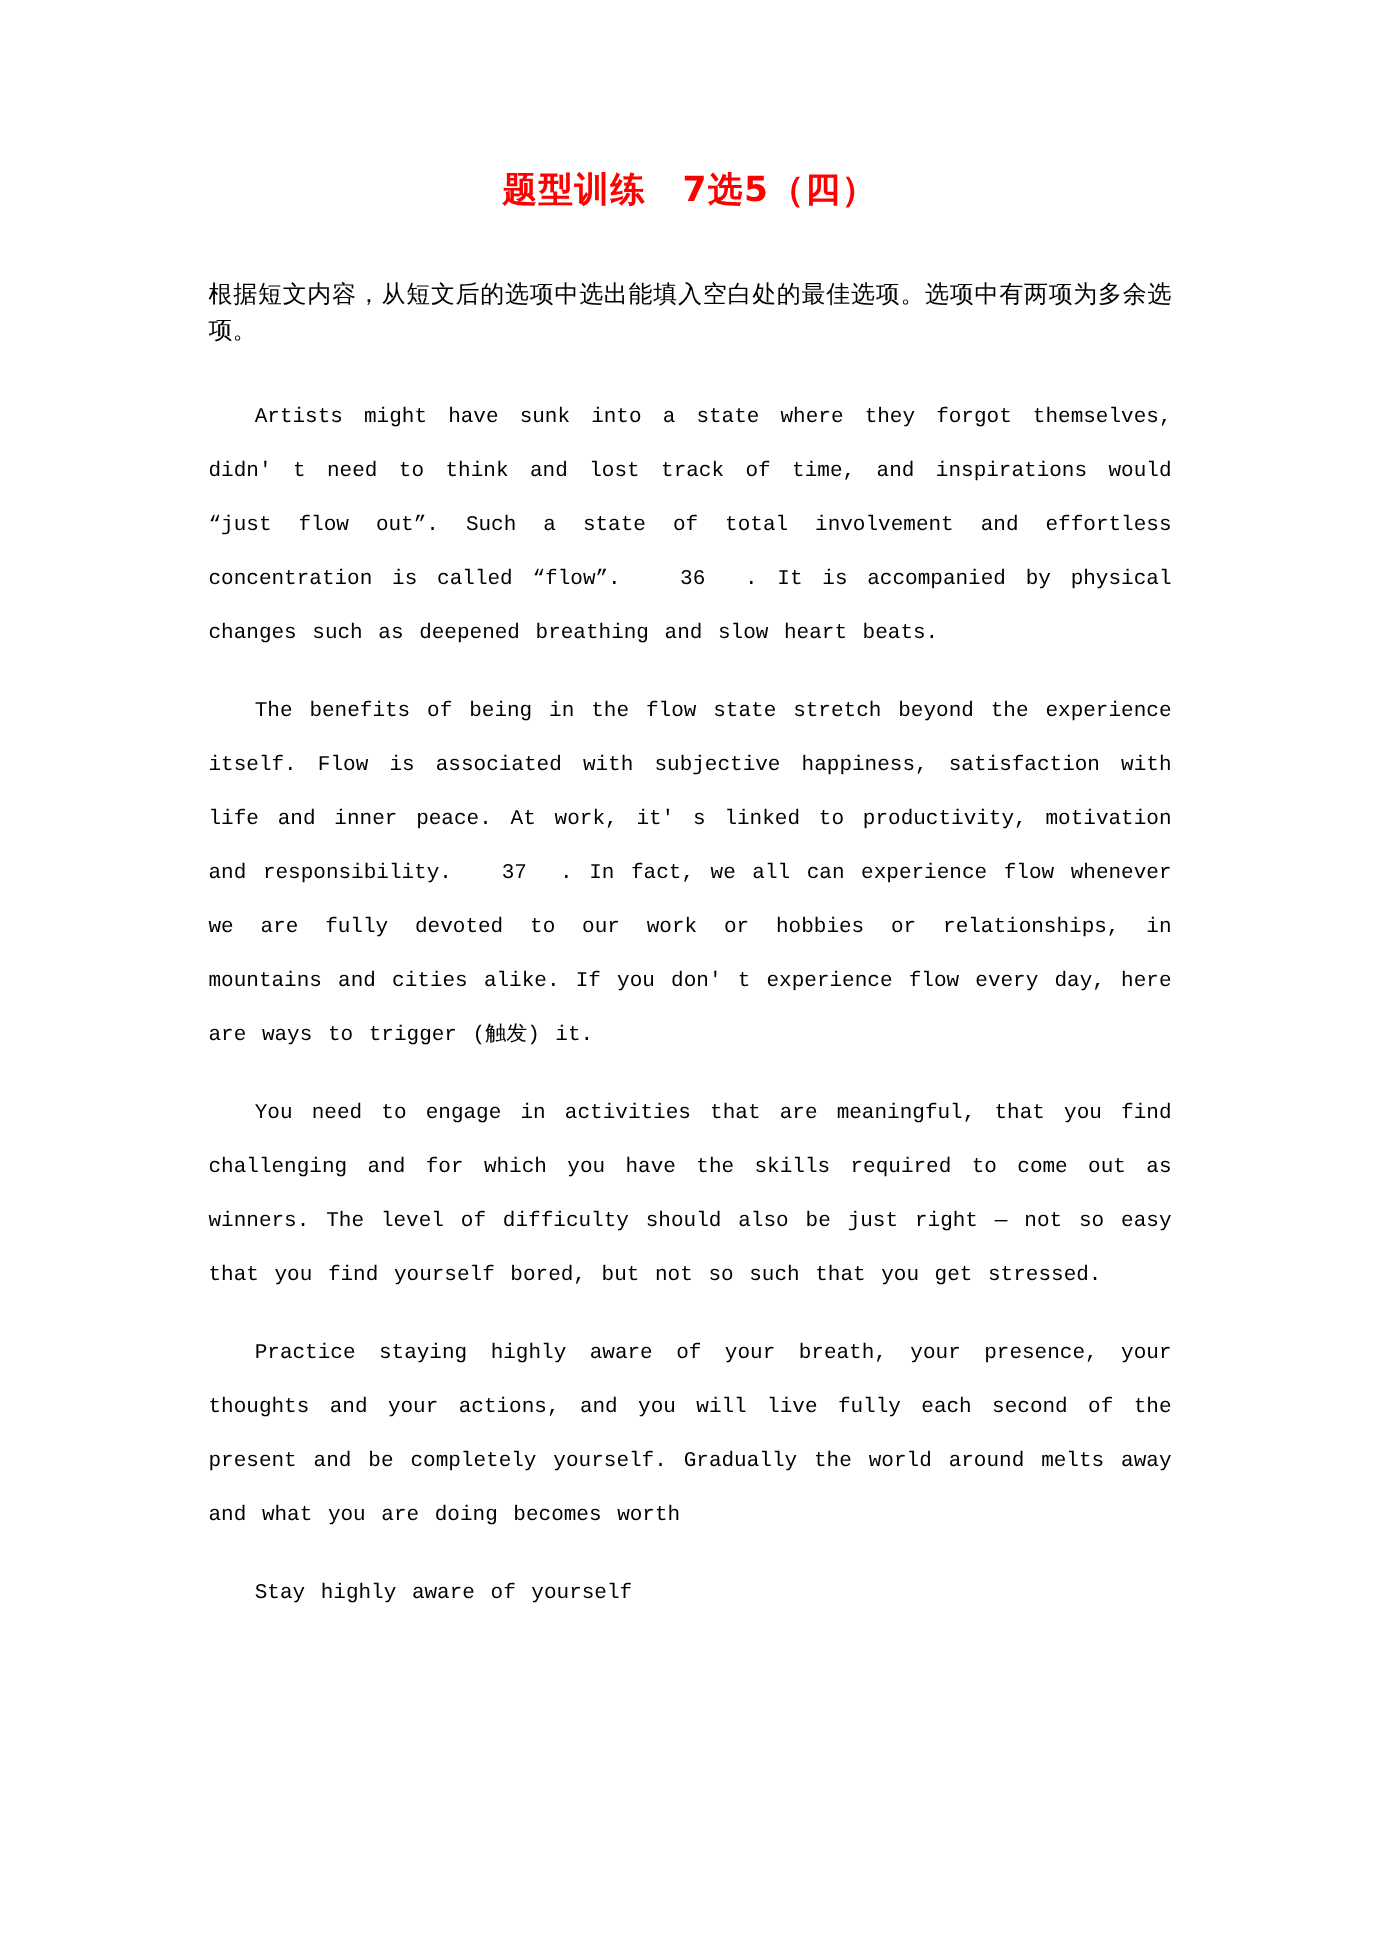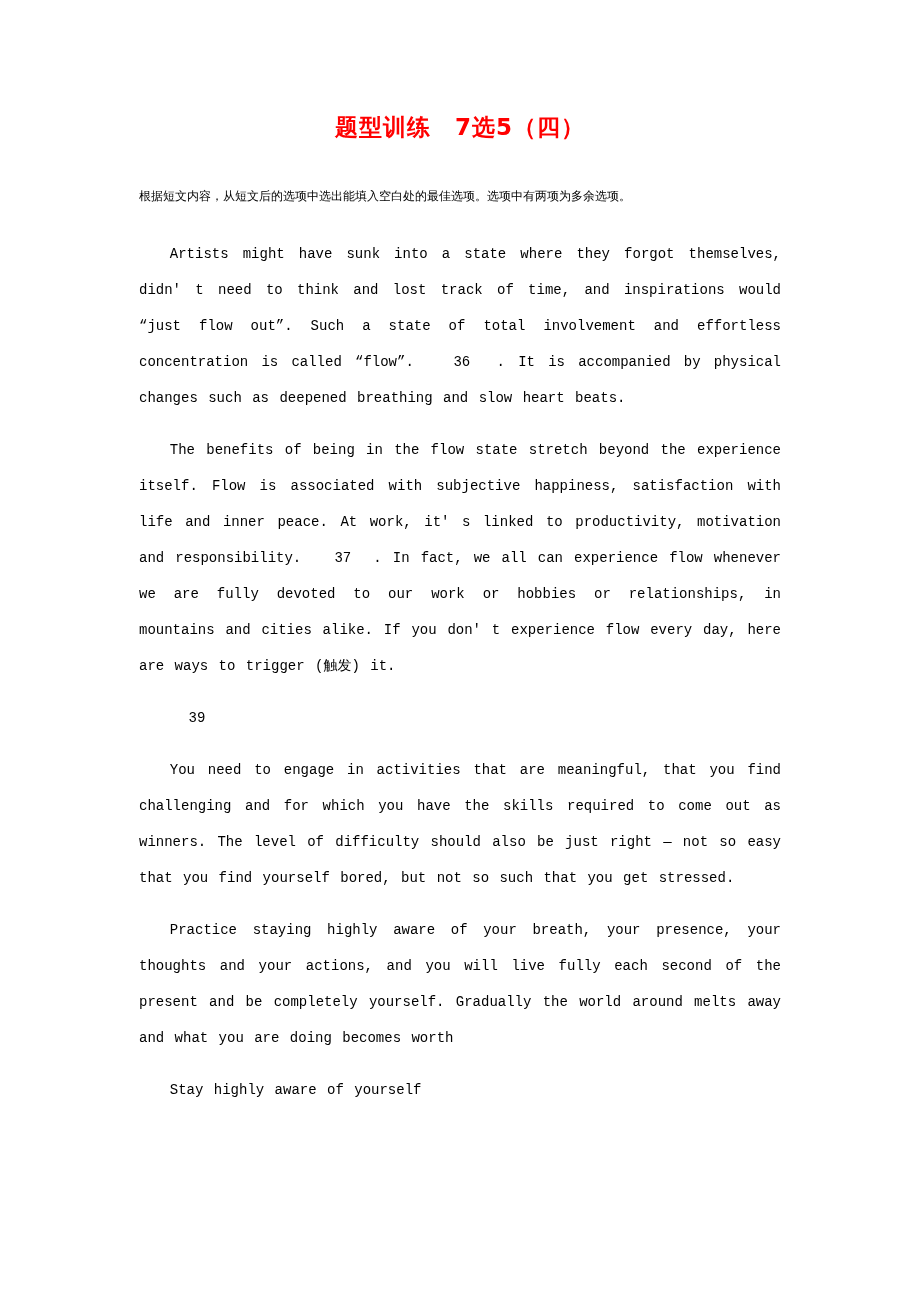--- a/index.html
+++ b/index.html
@@ -26,21 +26,21 @@
     text-align: center;
     color: #ff0000;
     font-family: "DejaVu Sans", "Liberation Sans", sans-serif;
     font-weight: bold;
     font-size: 23px;
     letter-spacing: 1px;
     line-height: 30px;
   }
   .instruction {
     font-family: "DejaVu Sans", "Liberation Sans", sans-serif;
-    font-size: 12px;
+    font-size: 16px;
     line-height: 24px;
     text-align: justify;
     margin: 0 0 28px 0;
   }
   .para {
     font-size: 14px;
     line-height: 36px;
     text-align: justify;
     text-indent: 2.2em;
     margin: 16px 0;
@@ -59,21 +59,20 @@
   <h1 class="doc-title">题型训练　7选5（四）</h1>
 
   <div class="instruction">根据短文内容，从短文后的选项中选出能填入空白处的最佳选项。选项中有两项为多余选项。</div>
 
   <p class="para"><span>Artists might have sunk into a state where they forgot themselves, didn' t need to think and lost track of time, and inspirations would “just flow out”. Such a state of total involvement and effortless concentration is called “flow”. </span><span class="blank">  36  </span><span>. It is accompanied by physical changes such as deepened breathing and slow heart beats.</span></p>
 
   <p class="para"><span>The benefits of being in the flow state stretch beyond the experience itself. Flow is associated with subjective happiness, satisfaction with life and inner peace. At work, it' s linked to productivity, motivation and responsibility. </span><span class="blank">  37  </span><span>. In fact, we all can experience flow whenever we are fully devoted to our work or hobbies or relationships, in mountains and cities alike. If you don' t experience flow every day, here are ways to trigger (触发) it.</span></p>
 
 
 
-  <p class="para"><span class="blank">  39  </span></p>
 
   <p class="para">You need to engage in activities that are meaningful, that you find challenging and for which you have the skills required to come out as winners. The level of difficulty should also be just right — not so easy that you find yourself bored, but not so such that you get stressed.</p>
 
   <p class="para">Practice staying highly aware of your breath, your presence, your thoughts and your actions, and you will live fully each second of the present and be completely yourself. Gradually the world around melts away and what you are doing becomes worth</p>
 
   <p class="para">Stay highly aware of yourself</p>
 
 </div>
 
 </body></html>

